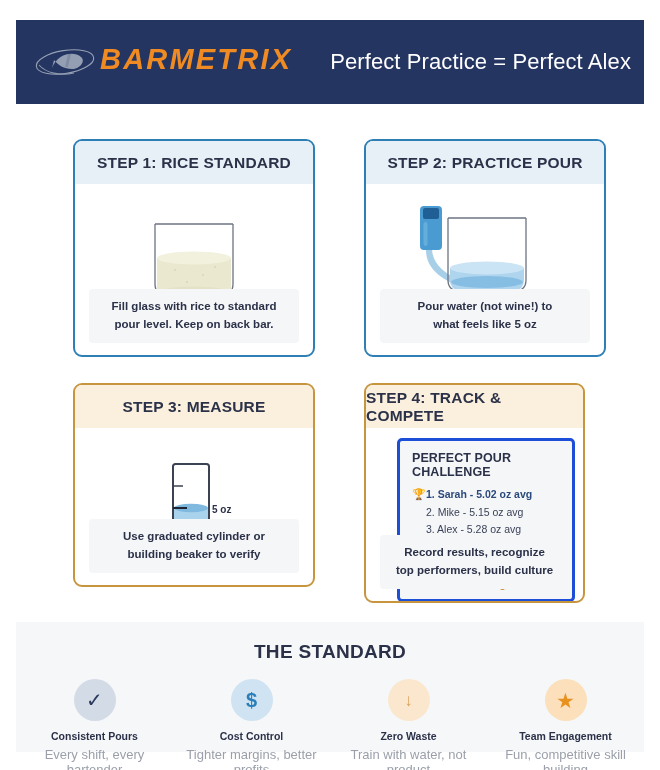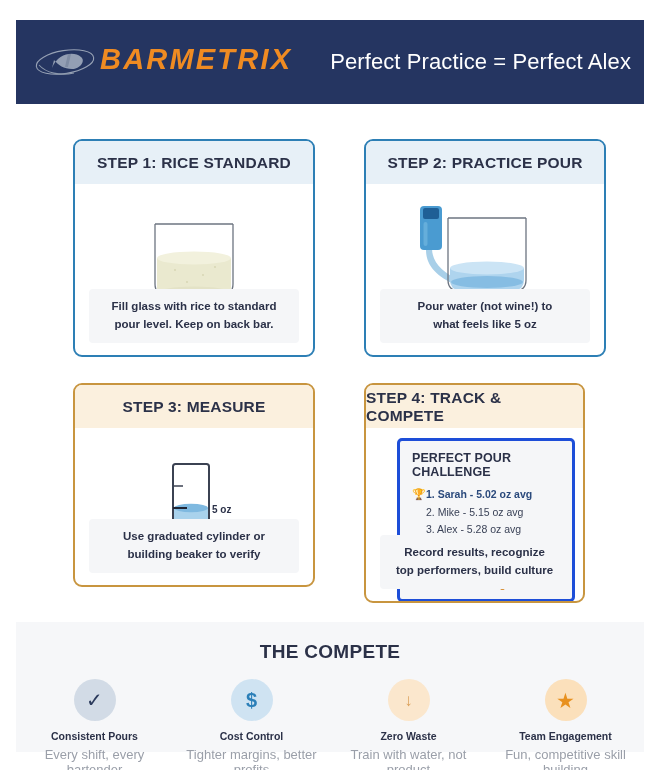--- a/index.html
+++ b/index.html
@@ -248,21 +248,21 @@
         <div class="lb-progress">Week 3 Progress</div>
       </div>
       <div class="caption">
         <div>Record results, recognize</div>
         <div>top performers, build culture</div>
       </div>
     </div>
   </div>
 
   <div class="results">
-    <div class="results-title">THE COMPETE</div>
+    <div class="results-title">THE STANDARD</div>
     <div class="results-grid">
 
       <div class="result-item">
         <div class="result-circle" style="background:#d2dbe6;color:#2b3a5c;">✓</div>
         <div class="result-label">Consistent Pours</div>
         <div class="result-sub">Every shift, every bartender</div>
       </div>
 
       <div class="result-item">
         <div class="result-circle" style="background:#cfe3f2;color:#2b7fb8;">$</div>

